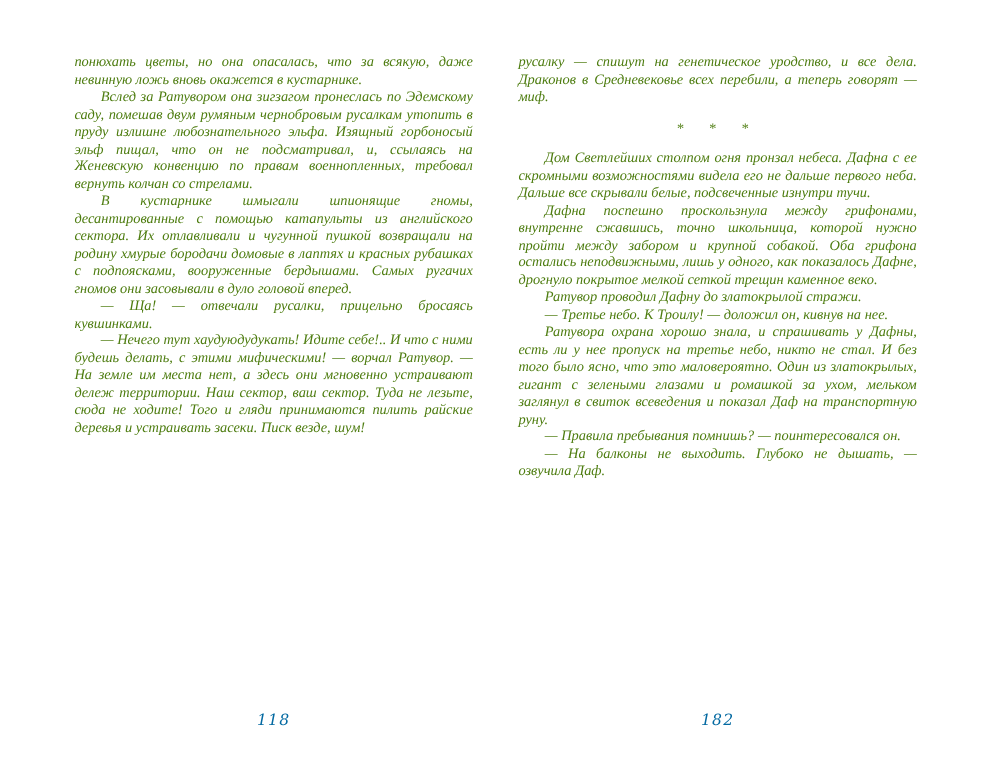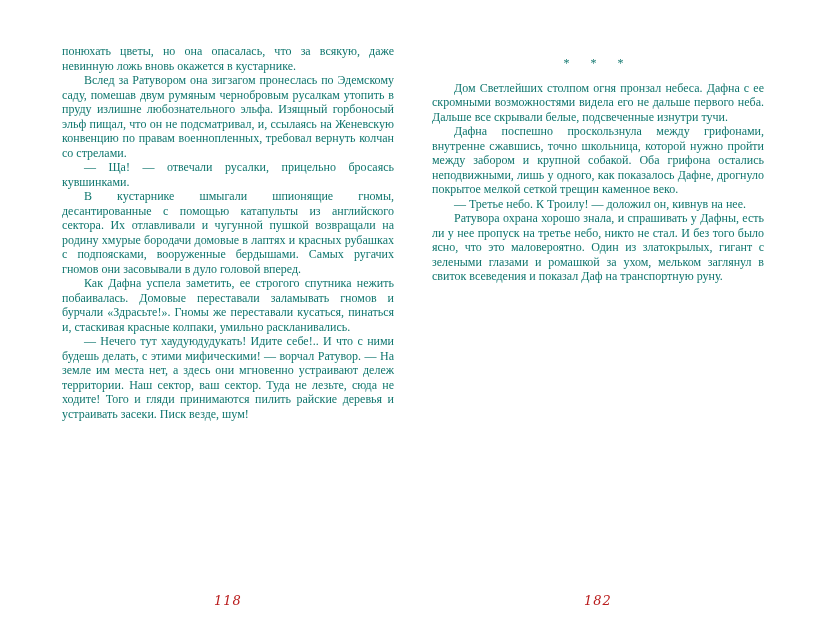--- a/index.html
+++ b/index.html
@@ -25,21 +25,22 @@
   }
   .page {
     position: relative;
     flex: 1 1 0;
     min-width: 0;
   }
   .page-text {
     font-size: 12px;
     line-height: 14.5px;
     text-align: justify;
-    color: #0f766e;
+    color: #4d7c0f;
+    font-style: italic;
   }
   .page-text p {
     margin: 0;
     padding: 0;
     text-indent: 22px;
   }
   .page-text p.continuation {
     text-indent: 0;
   }
   .page-text p.separator {
@@ -52,41 +53,44 @@
   .page-number {
     position: absolute;
     left: 0;
     right: 0;
     bottom: 2px;
     text-align: center;
     font-family: "DejaVu Serif", serif;
     font-style: italic;
     font-size: 13px;
     letter-spacing: 1px;
-    color: #b91c1c;
+    color: #0369a1;
   }
 </style>
 </head>
 <body>
 
 <div class="spread">
   <div class="page">
     <div class="page-text">
         <p class="continuation">понюхать цветы, но она опасалась, что за всякую, даже невинную ложь вновь окажется в кустарнике.</p>
         <p class="normal">Вслед за Ратувором она зигзагом пронеслась по Эдемскому саду, помешав двум румяным чернобровым русалкам утопить в пруду излишне любознательного эльфа. Изящный горбоносый эльф пищал, что он не подсматривал, и, ссылаясь на Женевскую конвенцию по правам военнопленных, требовал вернуть колчан со стрелами.</p>
+        <p class="normal">В кустарнике шмыгали шпионящие гномы, десантированные с помощью катапульты из английского сектора. Их отлавливали и чугунной пушкой возвращали на родину хмурые бородачи домовые в лаптях и красных рубашках с подпоясками, вооруженные бердышами. Самых ругачих гномов они засовывали в дуло головой вперед.</p>
         <p class="normal">— Ща! — отвечали русалки, прицельно бросаясь кувшинками.</p>
-        <p class="normal">В кустарнике шмыгали шпионящие гномы, десантированные с помощью катапульты из английского сектора. Их отлавливали и чугунной пушкой возвращали на родину хмурые бородачи домовые в лаптях и красных рубашках с подпоясками, вооруженные бердышами. Самых ругачих гномов они засовывали в дуло головой вперед.</p>
-        <p class="normal">Как Дафна успела заметить, ее строгого спутника нежить побаивалась. Домовые переставали заламывать гномов и бурчали «Здрасьте!». Гномы же переставали кусаться, пинаться и, стаскивая красные колпаки, умильно раскланивались.</p>
         <p class="normal">— Нечего тут хаудуюдудукать! Идите себе!.. И что с ними будешь делать, с этими мифическими! — ворчал Ратувор. — На земле им места нет, а здесь они мгновенно устраивают дележ территории. Наш сектор, ваш сектор. Туда не лезьте, сюда не ходите! Того и гляди принимаются пилить райские деревья и устраивать засеки. Писк везде, шум!</p>
       </div>
     <div class="page-number">118</div>
   </div>
   <div class="page">
     <div class="page-text">
+        <p class="continuation">русалку — спишут на генетическое уродство, и все дела. Драконов в Средневековье всех перебили, а теперь говорят — миф.</p>
         <p class="separator">* * *</p>
         <p class="normal">Дом Светлейших столпом огня пронзал небеса. Дафна с ее скромными возможностями видела его не дальше первого неба. Дальше все скрывали белые, подсвеченные изнутри тучи.</p>
         <p class="normal">Дафна поспешно проскользнула между грифонами, внутренне сжавшись, точно школьница, которой нужно пройти между забором и крупной собакой. Оба грифона остались неподвижными, лишь у одного, как показалось Дафне, дрогнуло покрытое мелкой сеткой трещин каменное веко.</p>
+        <p class="normal">Ратувор проводил Дафну до златокрылой стражи.</p>
         <p class="normal">— Третье небо. К Троилу! — доложил он, кивнув на нее.</p>
         <p class="normal">Ратувора охрана хорошо знала, и спрашивать у Дафны, есть ли у нее пропуск на третье небо, никто не стал. И без того было ясно, что это маловероятно. Один из златокрылых, гигант с зелеными глазами и ромашкой за ухом, мельком заглянул в свиток всеведения и показал Даф на транспортную руну.</p>
+        <p class="normal">— Правила пребывания помнишь? — поинтересовался он.</p>
+        <p class="normal">— На балконы не выходить. Глубоко не дышать, — озвучила Даф.</p>
       </div>
     <div class="page-number">182</div>
   </div>
 </div>
 
 </body></html>

